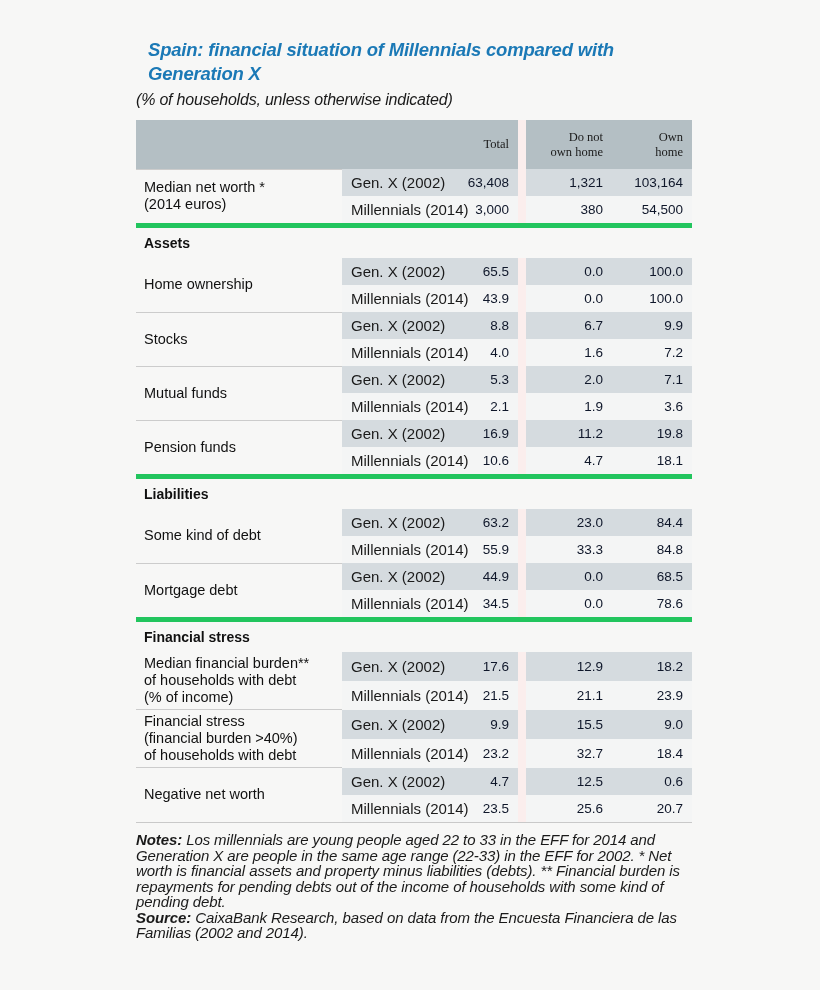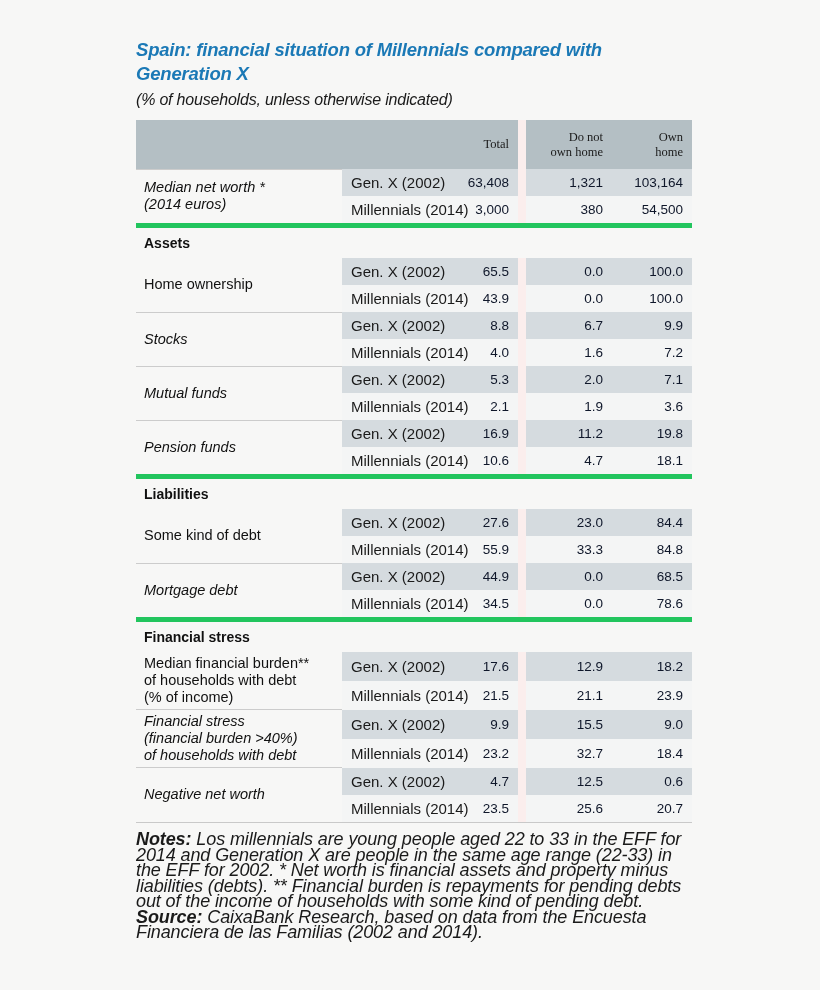--- a/index.html
+++ b/index.html
@@ -15,21 +15,21 @@
 
   
   .title {
     color: #1b79b6;
     font-weight: bold;
     font-style: italic;
     font-size: 18.5px;
     line-height: 24px;
     letter-spacing: -0.2px;
     max-width: 500px;
-    margin: 0 0 3px 0;
+    margin: 0 0 3px 12px;
   }
   .subtitle {
     color: #1a1a1a;
     font-style: italic;
     font-size: 16px;
     line-height: 21px;
     letter-spacing: -0.2px;
     margin: 0 0 10px 0;
   }
 
@@ -72,28 +72,28 @@
   .row-mill .d { background: #f4f5f5; }
   .cohort {
     font-size: 15px; color: #1a1a1a; text-align: left;
     padding: 5px 0 5px 9px; white-space: nowrap;
   }
   .num {
     font-size: 13.5px; color: #0f172a; text-align: right;
     padding: 5px 9px 5px 0; white-space: nowrap;
   }
 
-  .grouprule { border-top: 1px solid #ccc; font-style: italic; }
+  .grouprule { border-top: 1px solid #ccc; }
   .tablebottom { border-top: 1px solid #c9c9c9; }
 
   
   .notes {
     width: 560px;
     margin-top: 9px;
-    font-size: 18px;
+    font-size: 15px;
     line-height: 15.5px;
     font-style: italic;
     color: #1a1a1a;
     letter-spacing: -0.1px;
   }
 </style>
 </head>
 <body>
 
 <div id="page">
@@ -204,21 +204,21 @@
           <td class="gapcell"></td>
           <td class="d num">4.7</td>
           <td class="d num">18.1</td>
         </tr>
         <tr class="sect">
           <td colspan="6">Liabilities</td>
         </tr>
         <tr class="row-genx">
           <td class="lbl" rowspan="2"><span>Some kind of debt</span></td>
           <td class="d cohort">Gen. X (2002)</td>
-          <td class="d num">27.6</td>
+          <td class="d num">63.2</td>
           <td class="gapcell"></td>
           <td class="d num">23.0</td>
           <td class="d num">84.4</td>
         </tr>
         <tr class="row-mill">
           <td class="d cohort">Millennials (2014)</td>
           <td class="d num">55.9</td>
           <td class="gapcell"></td>
           <td class="d num">33.3</td>
           <td class="d num">84.8</td>

